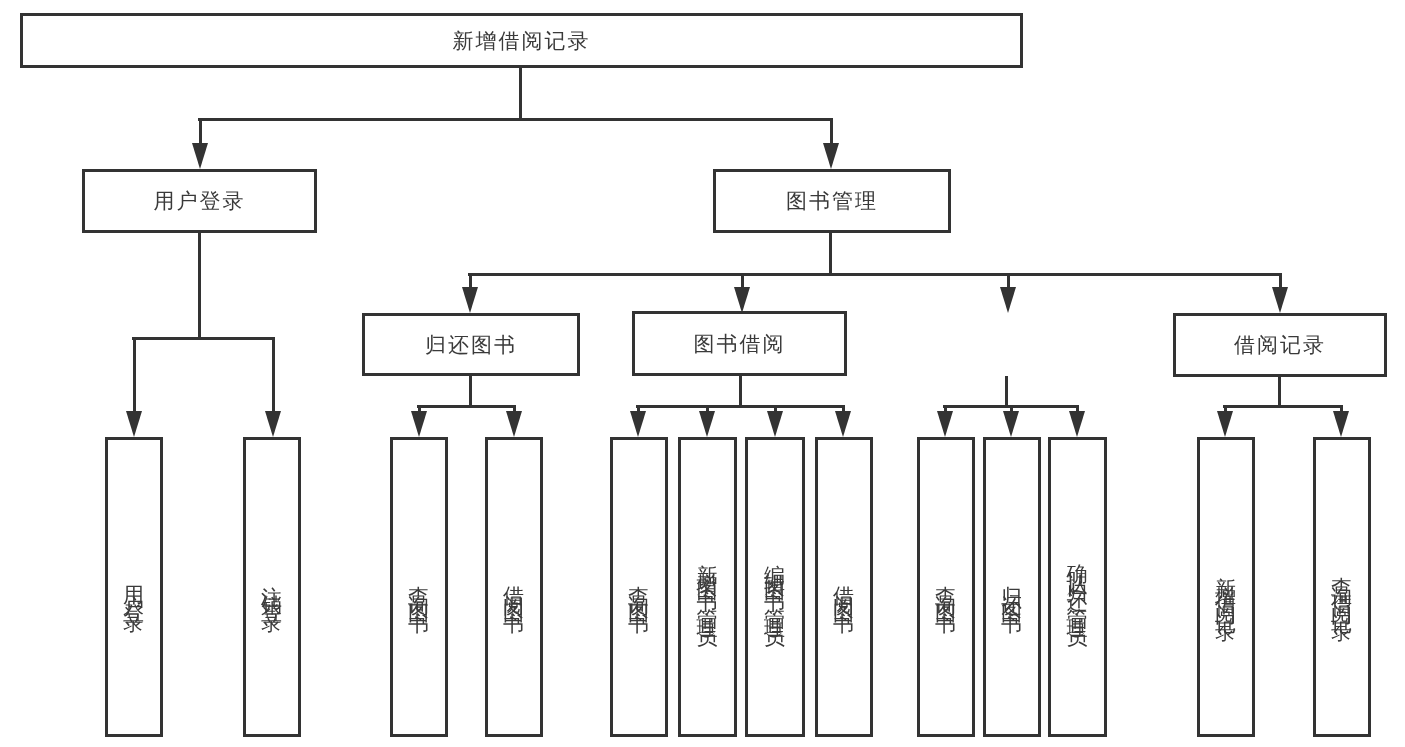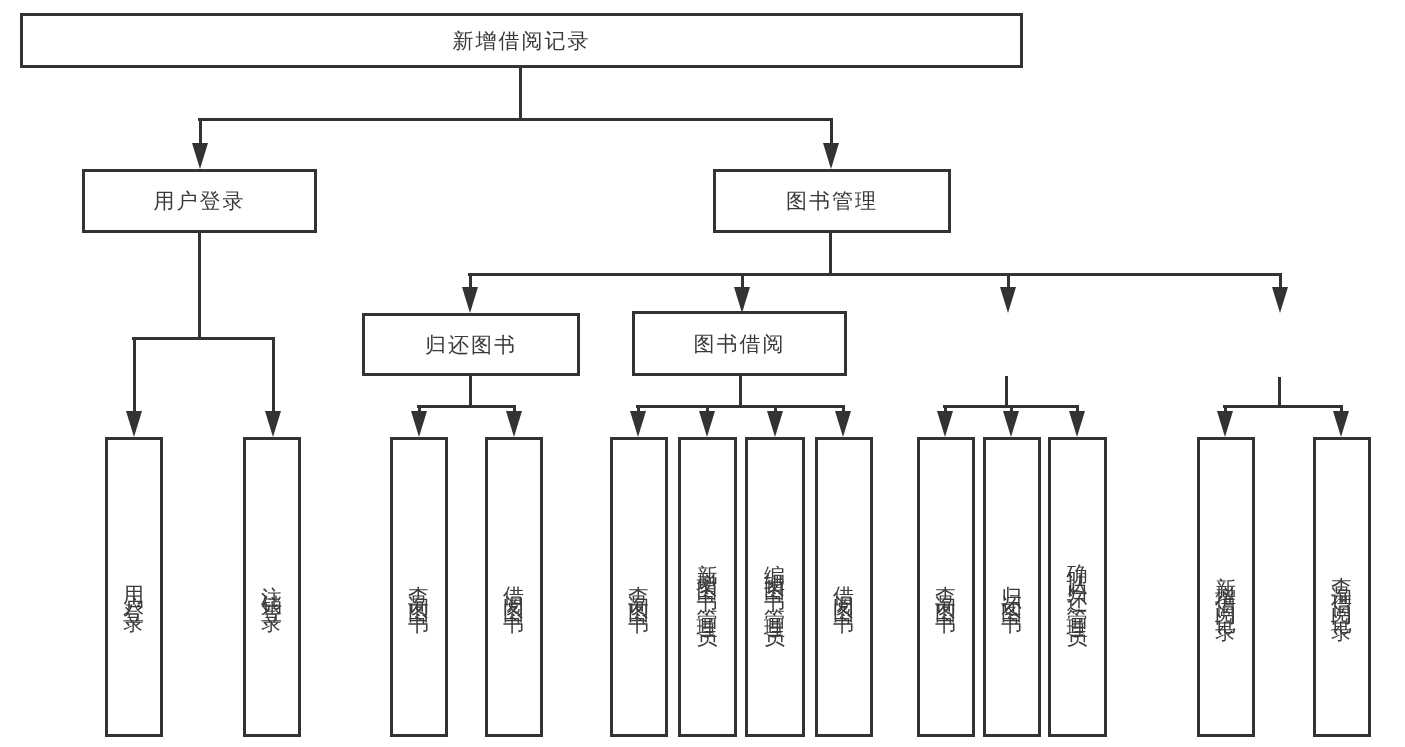--- a/index.html
+++ b/index.html
@@ -114,20 +114,21 @@
     <div class="stem"></div>
     <div class="head"></div>
   </div>
   <div class="arrow" style="left:1272px;top:273px;height:40px;">
     <div class="stem"></div>
     <div class="head"></div>
   </div>
 
   <div class="hnode" style="left:362px;top:313px;width:218px;height:63px;">归还图书</div>
   <div class="hnode" style="left:632px;top:311px;width:215px;height:65px;">图书借阅</div>
+  <div class="hnode" style="left:1173px;top:313px;width:214px;height:64px;">借阅记录</div>
 
   <div class="vline" style="left:469px;top:376px;height:32px;"></div>
   <div class="hline" style="left:417px;top:405px;width:99px;"></div>
   <div class="arrow" style="left:411px;top:405px;height:32px;">
     <div class="stem"></div>
     <div class="head"></div>
   </div>
   <div class="arrow" style="left:506px;top:405px;height:32px;">
     <div class="stem"></div>
     <div class="head"></div>

